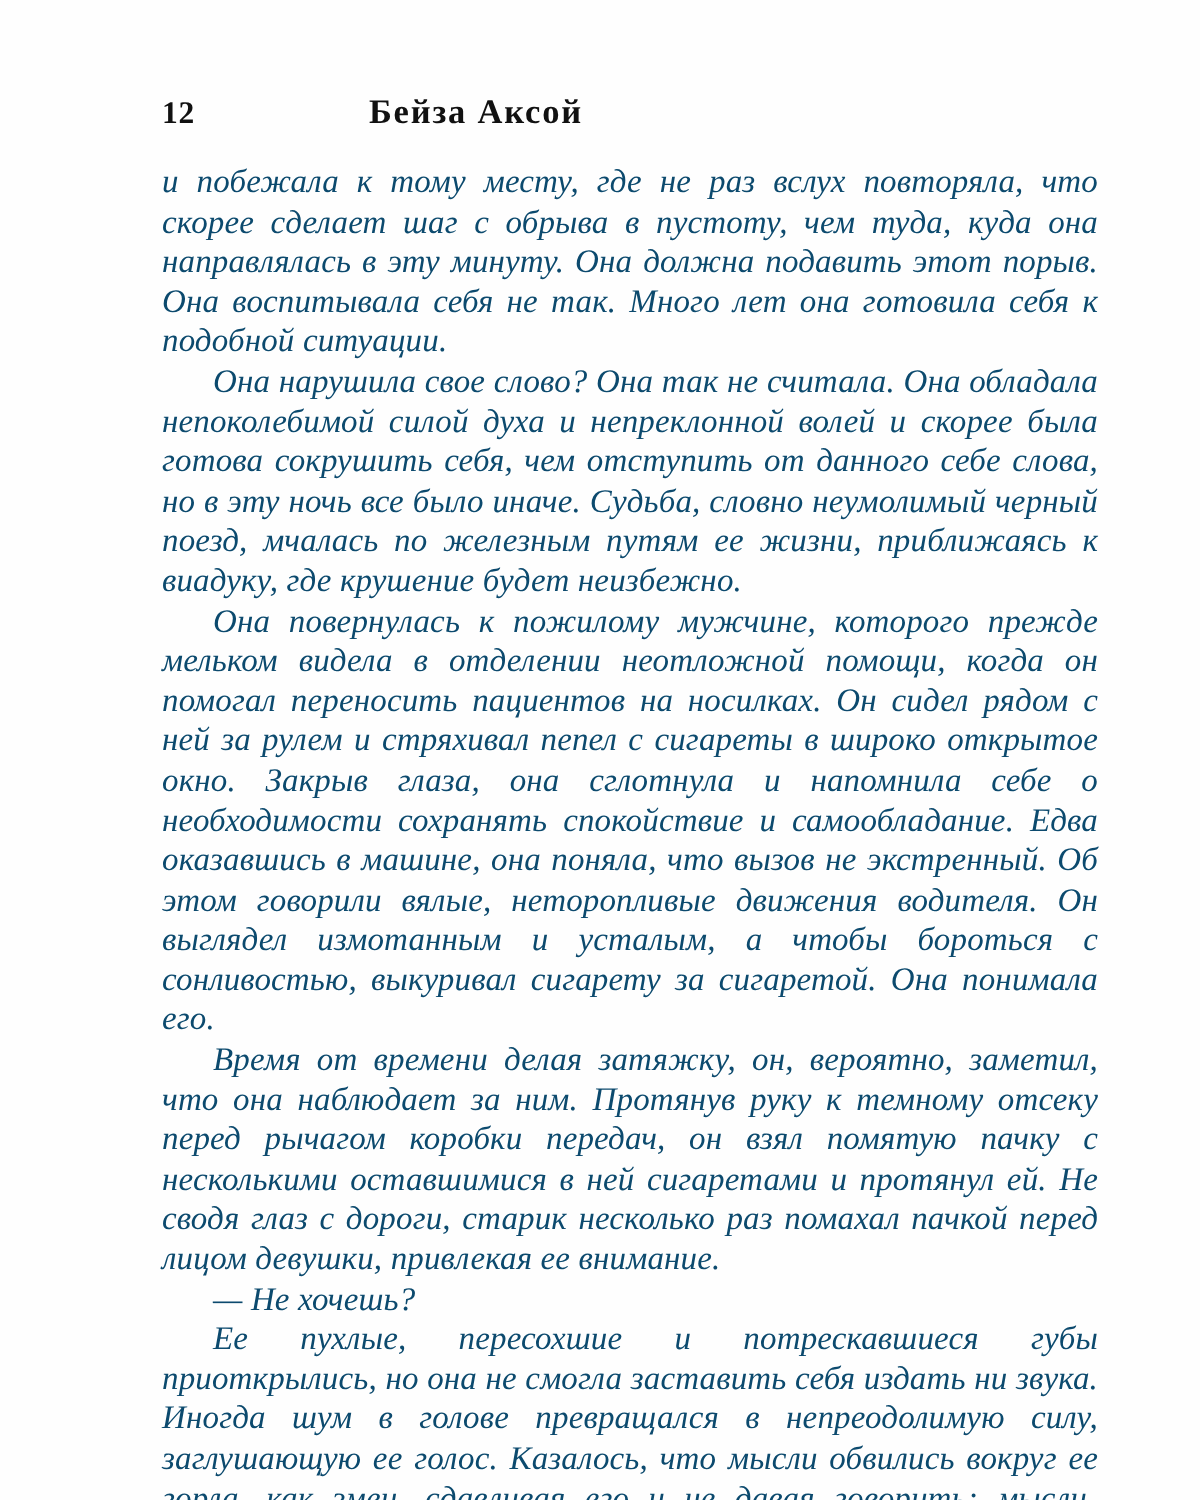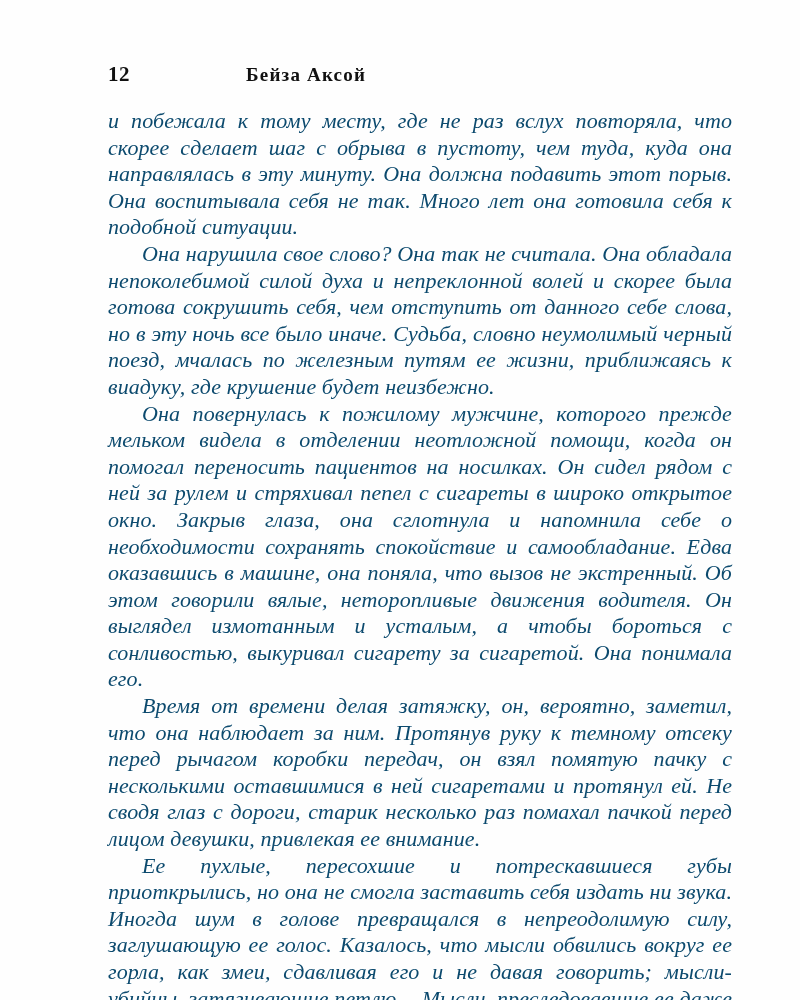--- a/index.html
+++ b/index.html
@@ -32,21 +32,21 @@
     font-size: 21px;
     font-weight: bold;
     font-style: normal;
     letter-spacing: 0.5px;
     color: #111;
     width: 120px;
   }
   .head-title {
     flex: 1;
     text-align: left;
-    font-size: 19px;
+    font-size: 23px;
     font-weight: bold;
     letter-spacing: 1.2px;
     color: #111;
     padding-left: 18px;
   }
   .body-text {
     font-style: italic;
     font-size: 22px;
     line-height: 26.6px;
     text-align: justify;
@@ -74,16 +74,17 @@
   <div class="running-head">
     <div class="folio">12</div>
     <div class="head-title">Бейза Аксой</div>
   </div>
 
   <div class="body-text">
     <p class="noindent">и побежала к тому месту, где не раз вслух повторяла, что скорее сделает шаг с обрыва в пустоту, чем туда, куда она направлялась в эту минуту. Она должна подавить этот порыв. Она воспитывала себя не так. Много лет она готовила себя к подобной ситуации.</p>
     <p>Она нарушила свое слово? Она так не считала. Она обладала непоколебимой силой духа и непреклонной волей и скорее была готова сокрушить себя, чем отступить от данного себе слова, но в эту ночь все было иначе. Судьба, словно неумолимый черный поезд, мчалась по железным путям ее жизни, приближаясь к виадуку, где крушение будет неизбежно.</p>
     <p>Она повернулась к пожилому мужчине, которого прежде мельком видела в отделении неотложной помощи, когда он помогал переносить пациентов на носилках. Он сидел рядом с ней за рулем и стряхивал пепел с сигареты в широко открытое окно. Закрыв глаза, она сглотнула и напомнила себе о необходимости сохранять спокойствие и самообладание. Едва оказавшись в машине, она поняла, что вызов не экстренный. Об этом говорили вялые, неторопливые движения водителя. Он выглядел измотанным и усталым, а чтобы бороться с сонливостью, выкуривал сигарету за сигаретой. Она понимала его.</p>
     <p>Время от времени делая затяжку, он, вероятно, заметил, что она наблюдает за ним. Протянув руку к темному отсеку перед рычагом коробки передач, он взял помятую пачку с несколькими оставшимися в ней сигаретами и протянул ей. Не сводя глаз с дороги, старик несколько раз помахал пачкой перед лицом девушки, привлекая ее внимание.</p>
+    <p class="dialogue">— Не хочешь?</p>
     <p>Ее пухлые, пересохшие и потрескавшиеся губы приоткрылись, но она не смогла заставить себя издать ни звука. Иногда шум в голове превращался в непреодолимую силу, заглушающую ее голос. Казалось, что мысли обвились вокруг ее горла, как змеи, сдавливая его и не давая говорить; мысли-убийцы, затягивающие петлю… Мысли, преследовавшие ее даже тогда, когда она не хотела думать. Мысли, которые, как вода, всегда находили путь, чтобы просочиться наружу, даже если были глубоко закопаны.</p>
   </div>
 
 </div>
 
 </body></html>

